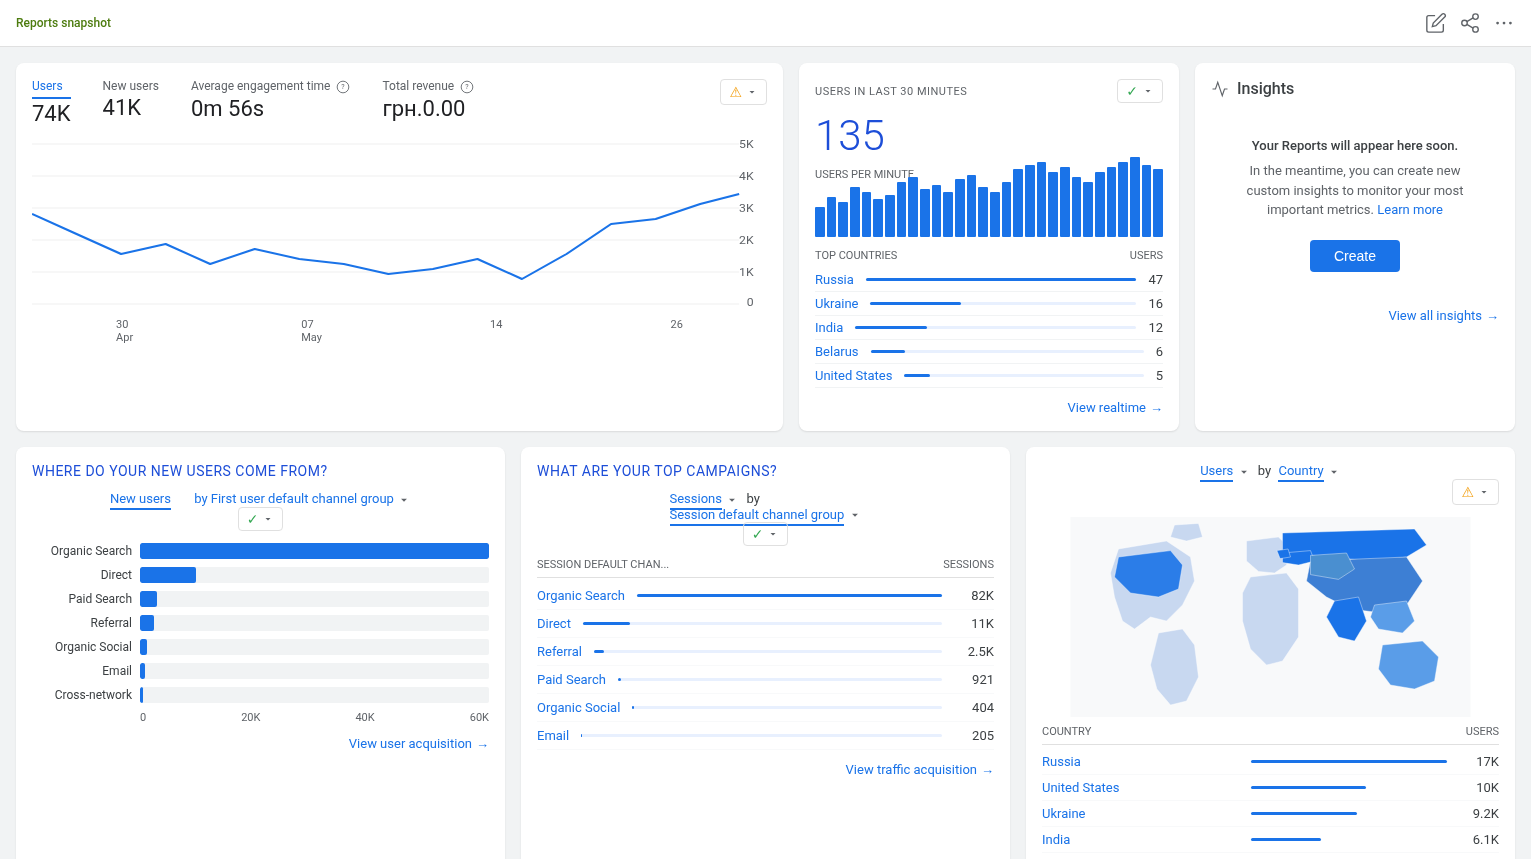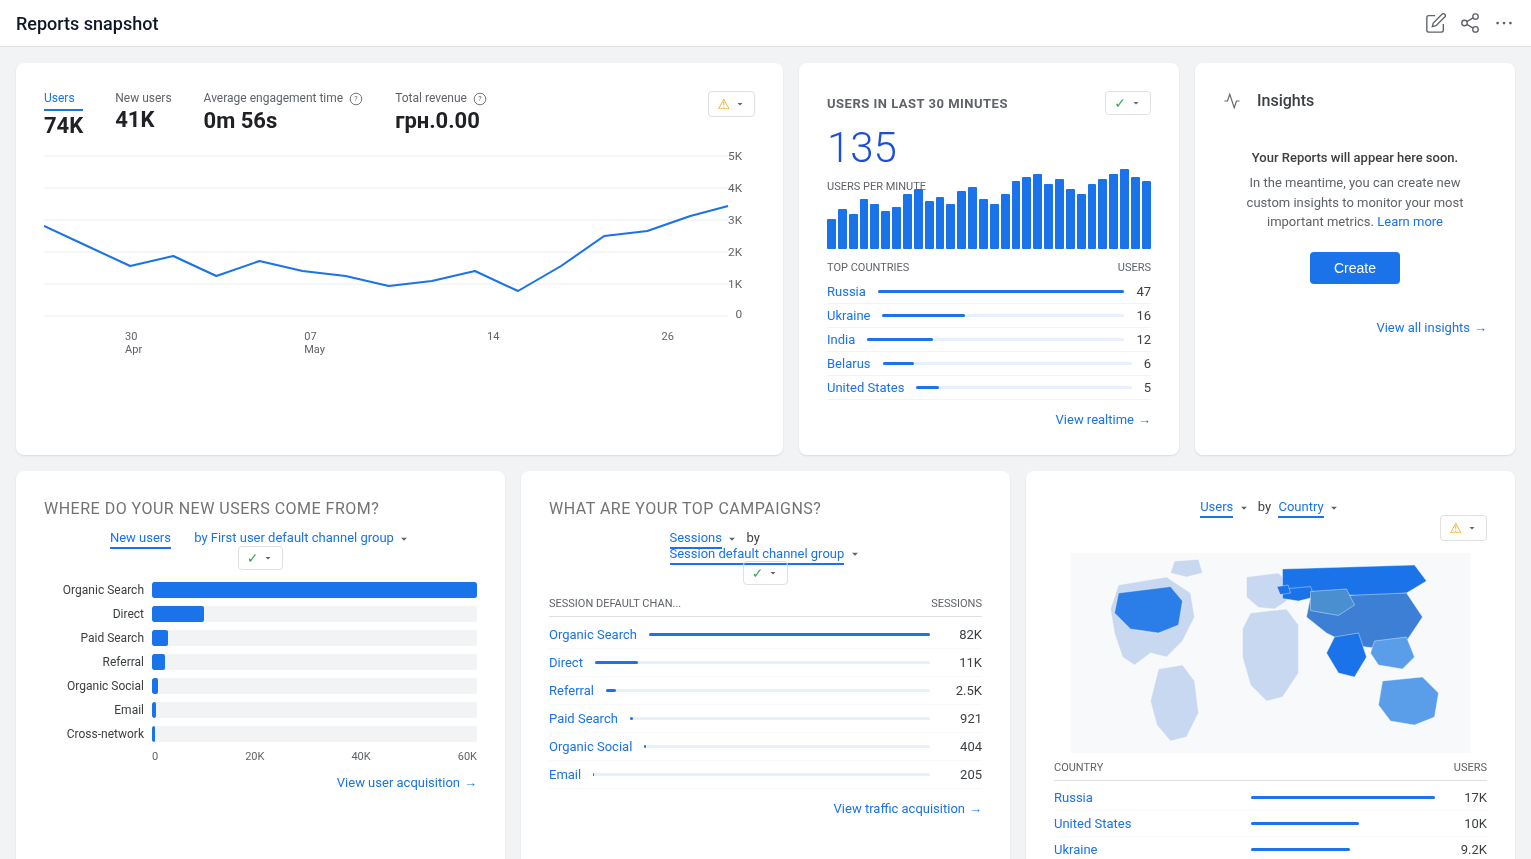--- a/index.html
+++ b/index.html
@@ -1,70 +1,70 @@
 <!DOCTYPE html>
 <html><head>
   <meta charset="utf-8">
   <style>
     * { box-sizing: border-box; margin: 0; padding: 0; }
     body { font-family: 'Google Sans', Roboto, Arial, sans-serif; background: #f8f9fa; color: #3c4043; font-size: 13px; }
 
     .header { padding: 12px 16px; background: #fff; border-bottom: 1px solid #e0e0e0; display: flex; align-items: center; justify-content: space-between; }
-    .header-title { font-size: 18px; font-weight: 500; color: #0f172a; }
+    .header-title { font-size: 12px; font-weight: 500; color: #4d7c0f; }
     .header-icons { display: flex; gap: 12px; align-items: center; }
 
     .dashboard { padding: 16px; display: flex; flex-direction: column; gap: 16px; background: #f1f3f4; min-height: calc(100vh - 48px); }
 
     
     .top-row { display: grid; grid-template-columns: 1fr 380px 320px; gap: 16px; }
 
-    .card { background: #fff; border-radius: 8px; padding: 28px; box-shadow: 0 1px 2px rgba(0,0,0,0.1); }
+    .card { background: #fff; border-radius: 8px; padding: 16px; box-shadow: 0 1px 2px rgba(0,0,0,0.1); }
 
     
     .metrics-row { display: flex; gap: 32px; align-items: flex-start; margin-bottom: 8px; }
     .metric-item { display: flex; flex-direction: column; }
     .metric-label { font-size: 12px; color: #5f6368; margin-bottom: 2px; }
     .metric-label.active { color: #1a73e8; border-bottom: 2px solid #1a73e8; padding-bottom: 4px; }
-    .metric-value { font-size: 22px; font-weight: 700; color: #202124; }
+    .metric-value { font-size: 22px; font-weight: 400; color: #202124; }
     .warning-badge { display: flex; align-items: center; gap: 4px; margin-left: auto; border: 1px solid #e0e0e0; border-radius: 4px; padding: 4px 8px; cursor: pointer; }
     .warning-icon { color: #f29900; font-size: 14px; }
 
     
     .chart-area { position: relative; height: 180px; margin-top: 8px; }
     .chart-svg { width: 100%; height: 100%; }
     .chart-labels { display: flex; justify-content: space-around; font-size: 11px; color: #5f6368; margin-top: 4px; }
 
     
     .realtime-header { display: flex; align-items: center; justify-content: space-between; margin-bottom: 8px; }
-    .realtime-label { font-size: 13px; color: #5f6368; text-transform: uppercase; letter-spacing: 0.5px; font-weight: bold; }
+    .realtime-label { font-size: 11px; color: #5f6368; text-transform: uppercase; letter-spacing: 0.5px; }
     .realtime-number { font-size: 42px; font-weight: 300; color: #1d4ed8; margin-bottom: 8px; }
     .users-per-min-label { font-size: 11px; color: #5f6368; text-transform: uppercase; margin-bottom: 6px; }
     .bar-chart-mini { display: flex; align-items: flex-end; gap: 2px; height: 50px; margin-bottom: 12px; }
     .bar-mini { background: #1a73e8; border-radius: 1px; flex: 1; }
     .top-countries-header { display: flex; justify-content: space-between; font-size: 11px; color: #5f6368; text-transform: uppercase; margin-bottom: 6px; }
     .country-row { display: flex; justify-content: space-between; align-items: center; padding: 4px 0; border-bottom: 1px solid #f1f3f4; }
     .country-name { font-size: 13px; color: #1a73e8; cursor: pointer; }
     .country-bar-container { flex: 1; margin: 0 12px; height: 3px; background: #e8f0fe; border-radius: 2px; }
     .country-bar { height: 3px; background: #1a73e8; border-radius: 2px; }
     .country-users { font-size: 13px; color: #3c4043; }
     .view-link { color: #1a73e8; font-size: 13px; cursor: pointer; display: flex; align-items: center; gap: 4px; margin-top: 12px; justify-content: flex-end; }
 
     
-    .insights-header { display: flex; align-items: center; gap: 16px; margin-bottom: 16px; }
+    .insights-header { display: flex; align-items: center; gap: 8px; margin-bottom: 16px; }
     .insights-title { font-size: 16px; font-weight: 500; }
     .insights-empty { text-align: center; padding: 24px 16px; }
     .insights-empty-title { font-weight: 500; margin-bottom: 8px; }
     .insights-empty-text { font-size: 13px; color: #5f6368; line-height: 1.5; margin-bottom: 20px; }
     .insights-link { color: #1a73e8; text-decoration: none; }
     .create-btn { background: #1a73e8; color: #fff; border: none; border-radius: 4px; padding: 8px 24px; font-size: 14px; cursor: pointer; display: block; margin: 0 auto; }
 
     
     .bottom-row { display: grid; grid-template-columns: 1fr 1fr 1fr; gap: 16px; }
 
-    .section-title { font-size: 16px; color: #737373; text-transform: uppercase; letter-spacing: 0.5px; margin-bottom: 12px; }
+    .section-title { font-size: 14px; color: #1d4ed8; text-transform: uppercase; letter-spacing: 0.5px; margin-bottom: 12px; }
 
     
     .hbar-chart { margin-top: 8px; }
     .hbar-row { display: flex; align-items: center; margin-bottom: 8px; gap: 8px; }
     .hbar-label { width: 100px; font-size: 12px; color: #3c4043; text-align: right; flex-shrink: 0; }
     .hbar-container { flex: 1; height: 16px; background: #f1f3f4; border-radius: 2px; overflow: hidden; }
     .hbar-fill { height: 100%; background: #1a73e8; border-radius: 2px; }
     .hbar-axis { display: flex; justify-content: space-between; padding-left: 108px; font-size: 11px; color: #5f6368; margin-top: 4px; }
 
     

